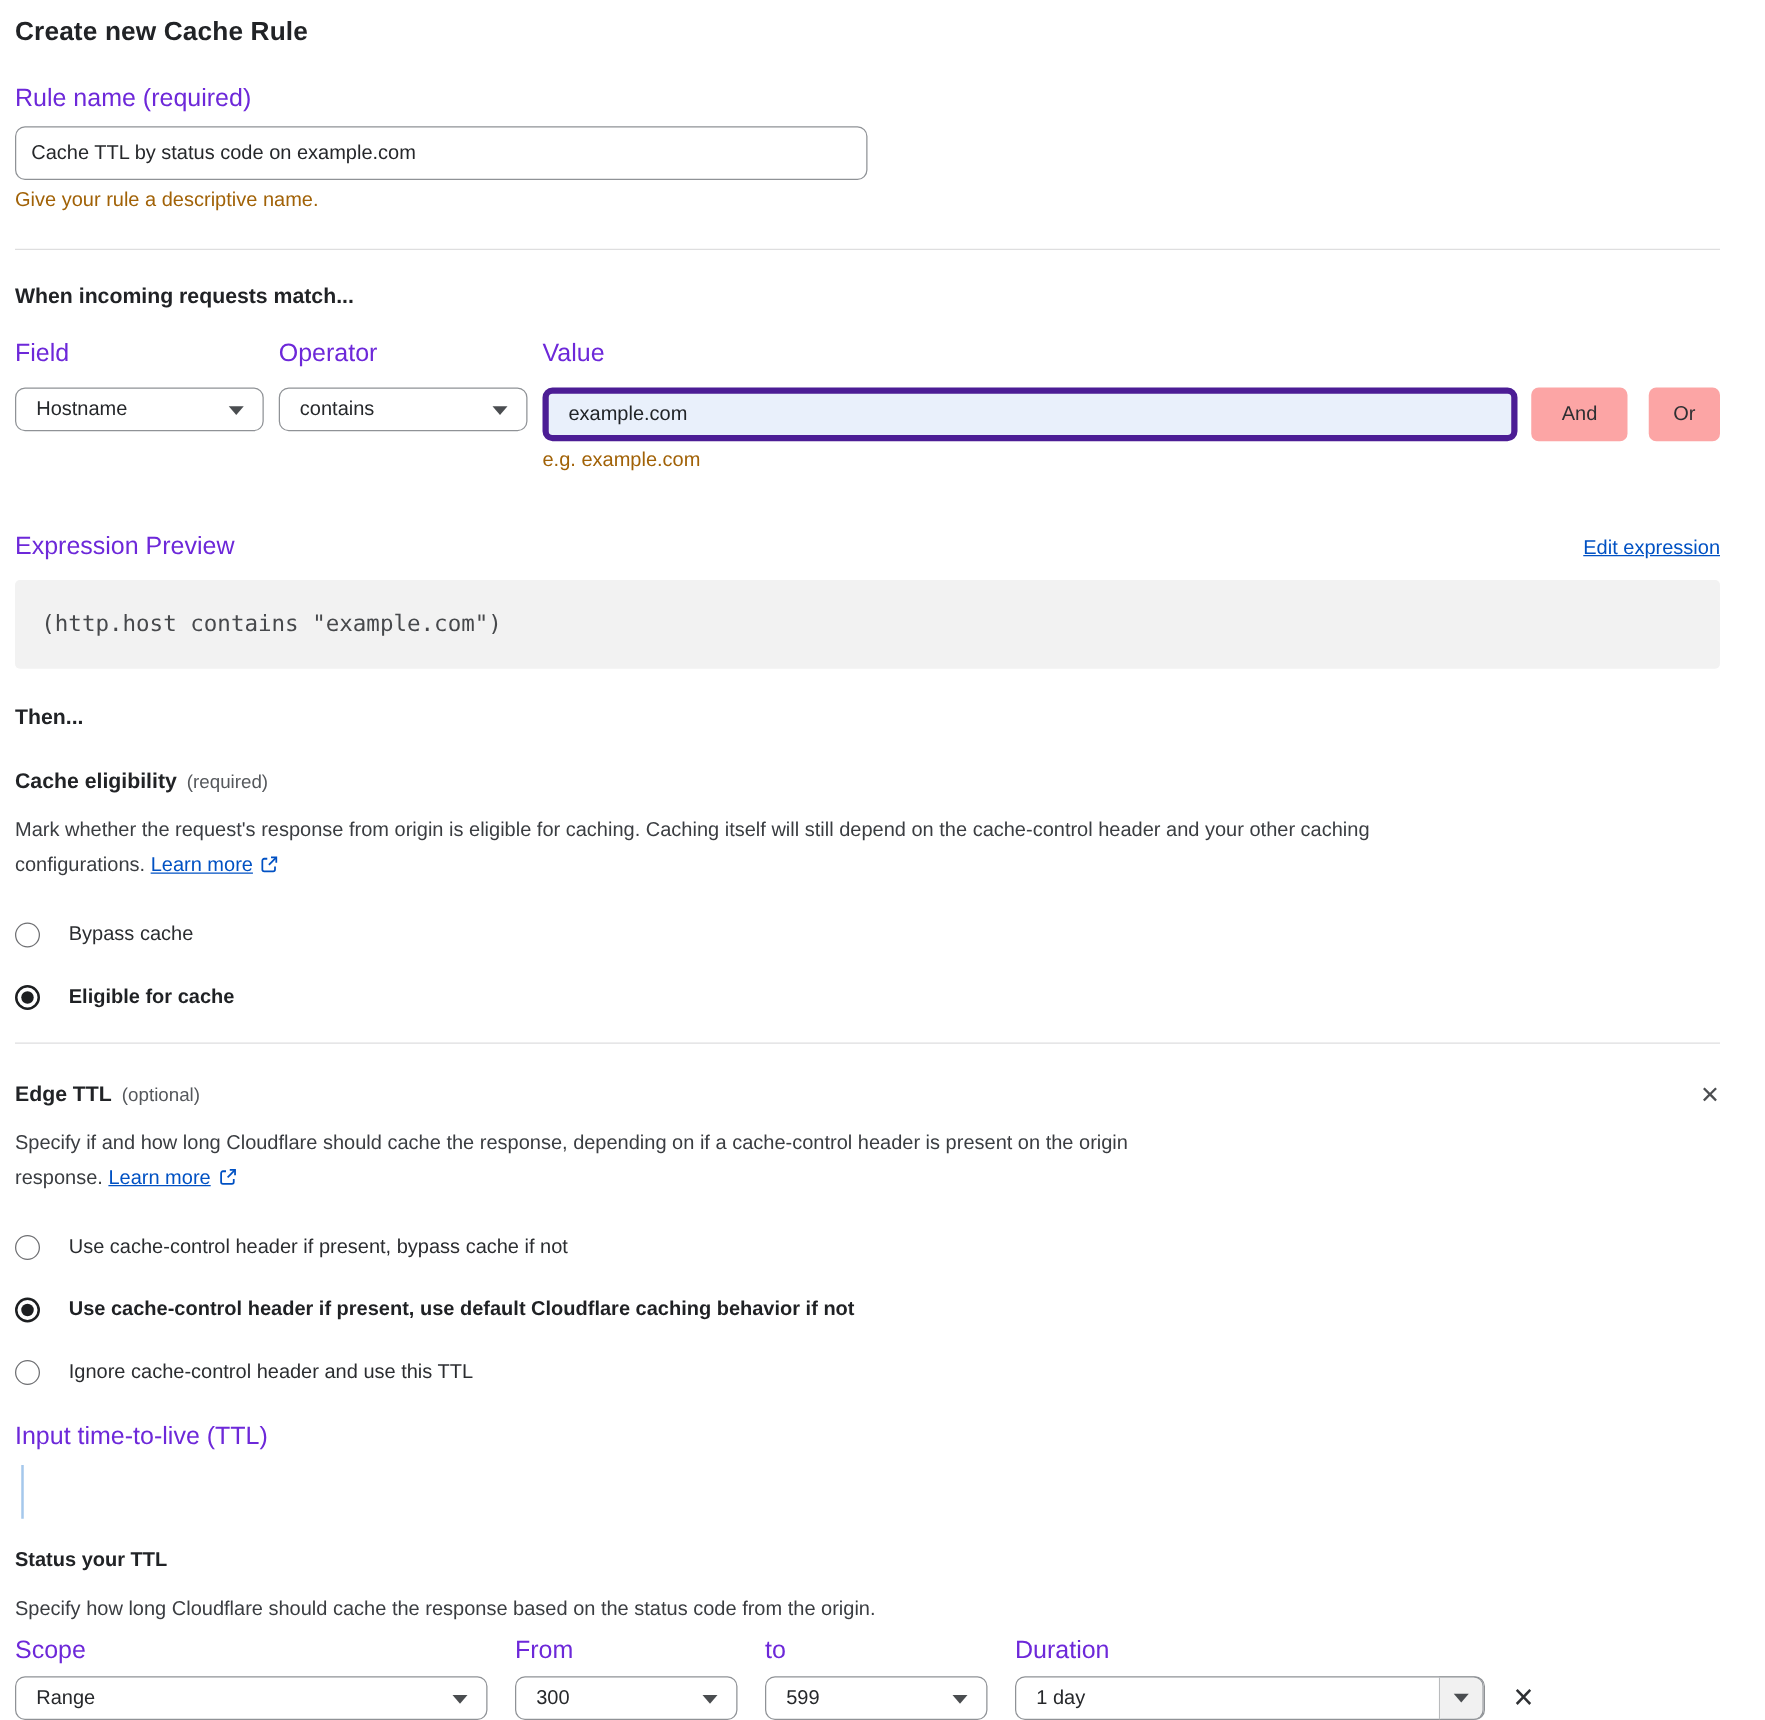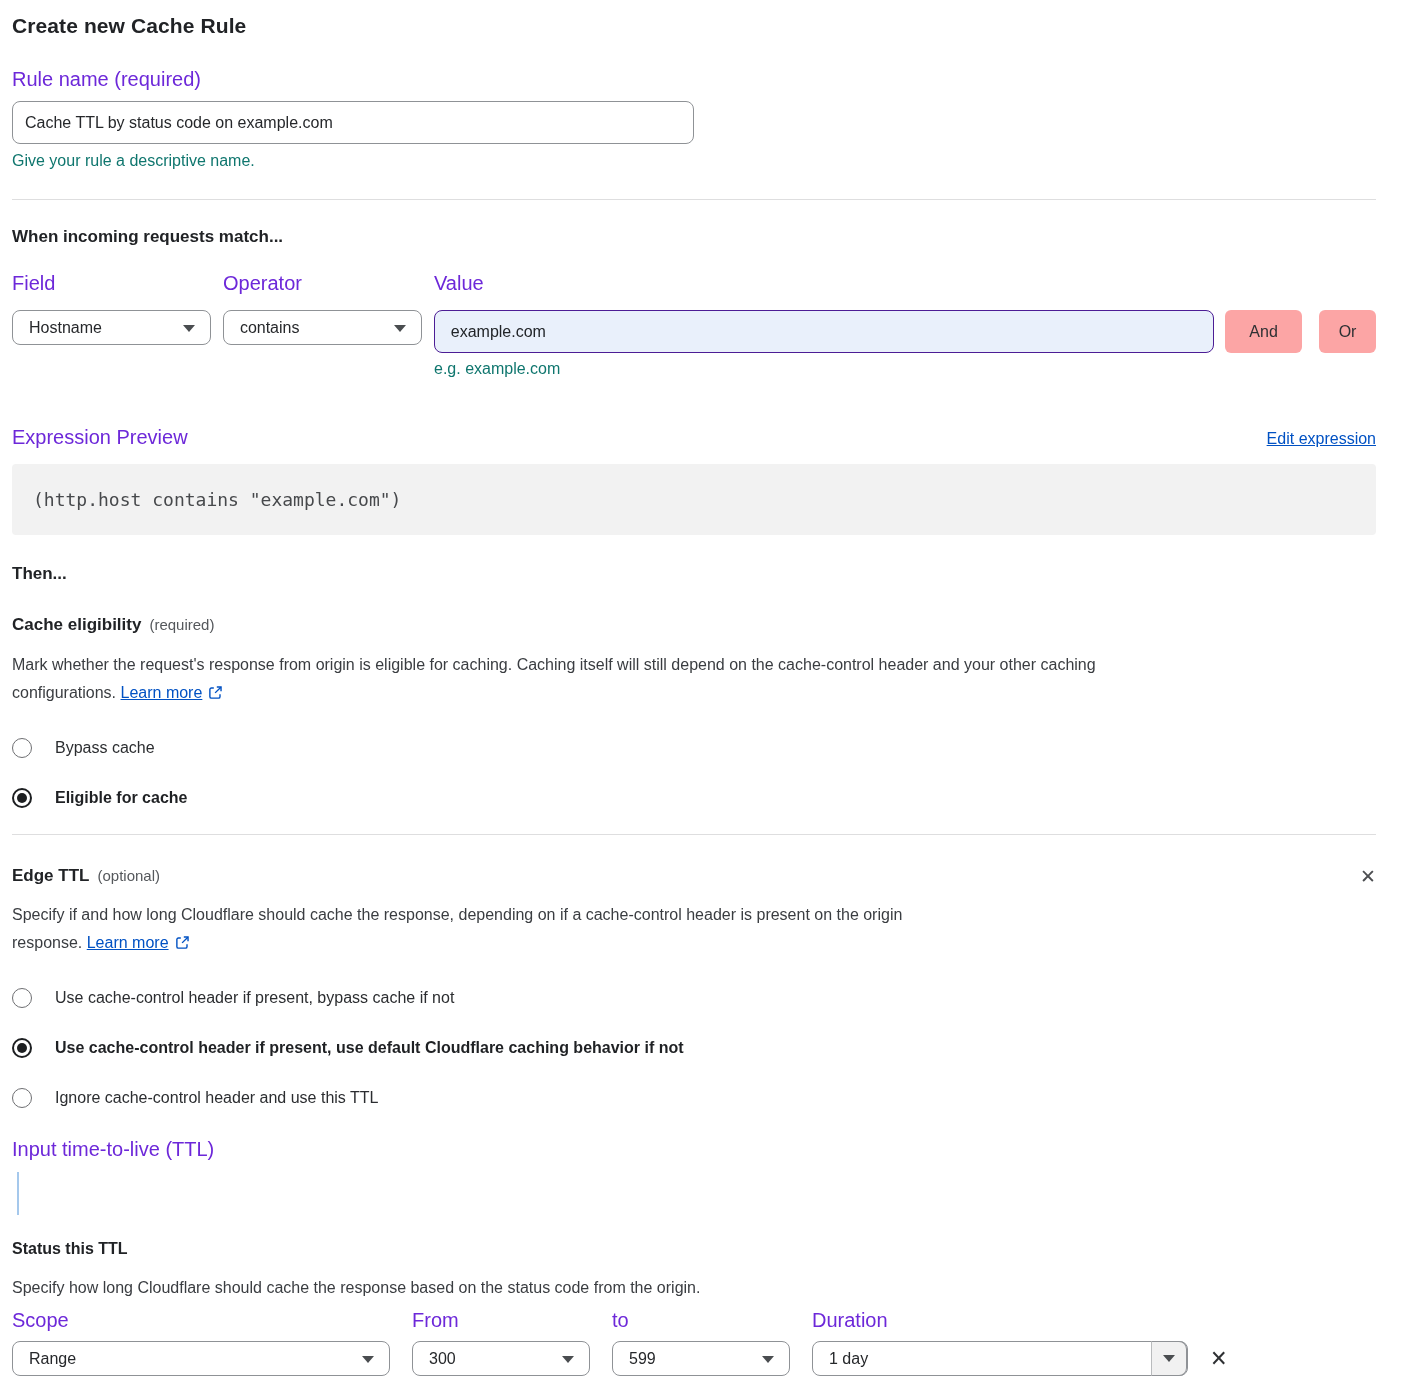--- a/index.html
+++ b/index.html
@@ -9,21 +9,21 @@
     font-family:"Liberation Sans", sans-serif;
     color:#33363a;
     position:relative;
     overflow:hidden;
   }
   .page { padding:14px 36px 0 12px; width:1412px; }
 
   h1.page-title { font-size:21px; font-weight:700; color:#212326; letter-spacing:.1px; }
 
   .field-label { font-size:20px; color:#6d28d9; display:block; }
-  .helper { font-size:16px; color:#0f766e; }
+  .helper { font-size:16px; color:#a16207; }
 
   .text-input {
     width:682px; height:43px;
     border:1px solid #8f9296; border-radius:8px;
     font-family:"Liberation Sans", sans-serif;
     font-size:16px; color:#26282b;
     padding:0 16px; outline:none; background:#fff;
     display:block;
   }
 
@@ -45,21 +45,21 @@
     padding:0 34px 0 16px; cursor:pointer;
   }
   .caret {
     position:absolute; right:15px; top:50%; margin-top:-3px;
     width:0; height:0;
     border-left:6px solid transparent; border-right:6px solid transparent;
     border-top:7px solid #4a4d50;
   }
   .value-input {
     width:781px; height:43px; margin-left:12px;
-    background:#e9f0fb; border:1px solid #4c1d95; border-radius:8px;
+    background:#e9f0fb; border:5px solid #4c1d95; border-radius:8px;
     font-family:"Liberation Sans", sans-serif;
     font-size:16px; color:#212428; padding:0 16px; outline:none; display:block;
   }
   .pill-btn {
     height:43px; background:#fca5a5; border:none; border-radius:6px;
     font-family:"Liberation Sans", sans-serif; font-size:16px; color:#2e3033;
     cursor:pointer;
   }
   .btn-and { width:77px; margin-left:11px; }
   .btn-or  { width:57px; margin-left:17px; }
@@ -271,21 +271,21 @@
   <div class="radio-row mt-radio-gap">
     <span class="radio"></span>
     <span class="radio-label">Ignore cache-control header and use this TTL</span>
   </div>
 
   <label class="field-label mt-ttl-label">Input time-to-live (TTL)</label>
   <div class="ttl-row mt-ttl-combo">
     <span class="text-cursor"></span>
   </div>
 
-  <h3 class="sub-heading mt-sc-head">Status this TTL</h3>
+  <h3 class="sub-heading mt-sc-head">Status your TTL</h3>
   <div class="desc mt-sc-desc" style="line-height:20px;">Specify how long Cloudflare should cache the response based on the status code from the origin.</div>
 
   <div class="sc-labels mt-sc-labels">
     <span class="field-label w-scope">Scope</span>
     <span class="field-label w-from">From</span>
     <span class="field-label w-to">to</span>
     <span class="field-label w-dur">Duration</span>
   </div>
 
   <div class="sc-row mt-sc-row">

